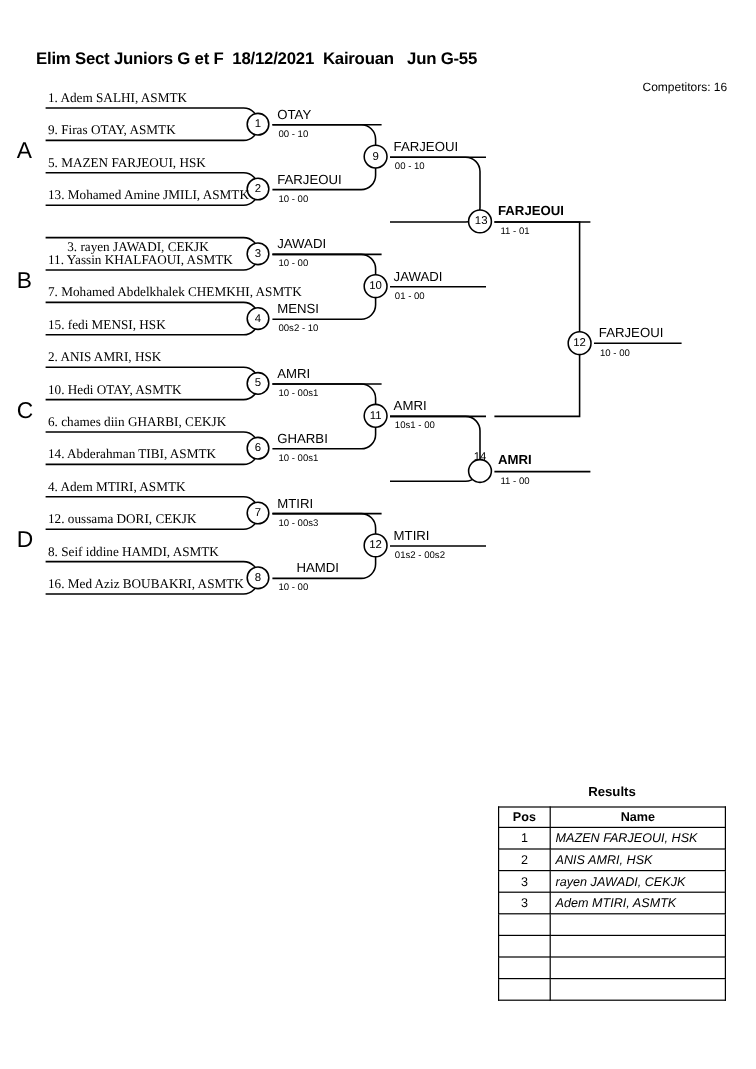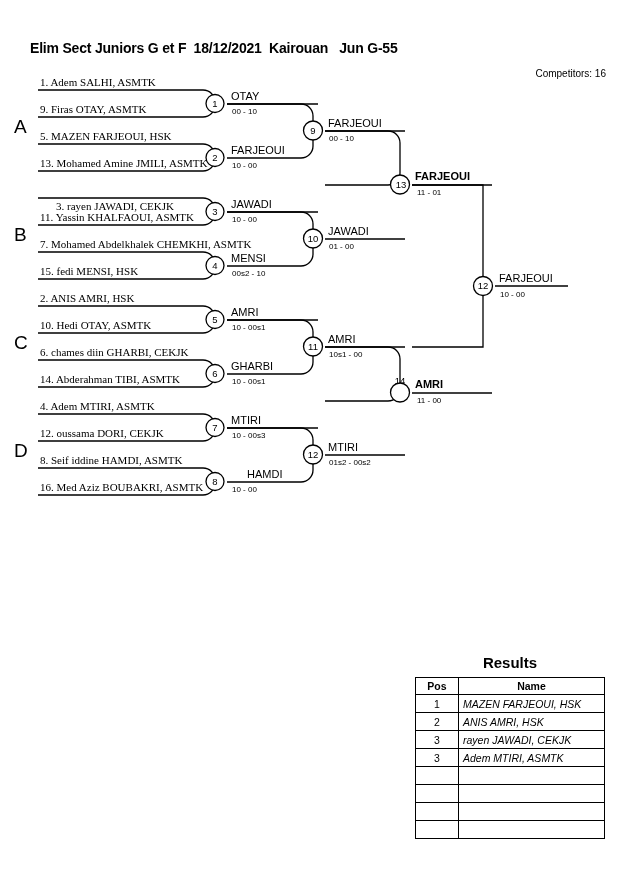--- a/index.html
+++ b/index.html
@@ -88,21 +88,21 @@
 
   
   #results-wrap {
     position: absolute;
     left: 415px;
     top: 654px;
     width: 190px;
   }
   #results-title {
     text-align: center;
-    font-size: 15px;
+    font-size: 11px;
     font-weight: bold;
     margin-bottom: 6px;
   }
   table.results {
     border-collapse: collapse;
     width: 190px;
     border: 1.6px solid #000;
   }
   table.results th, table.results td {
     border: 1px solid #000;

